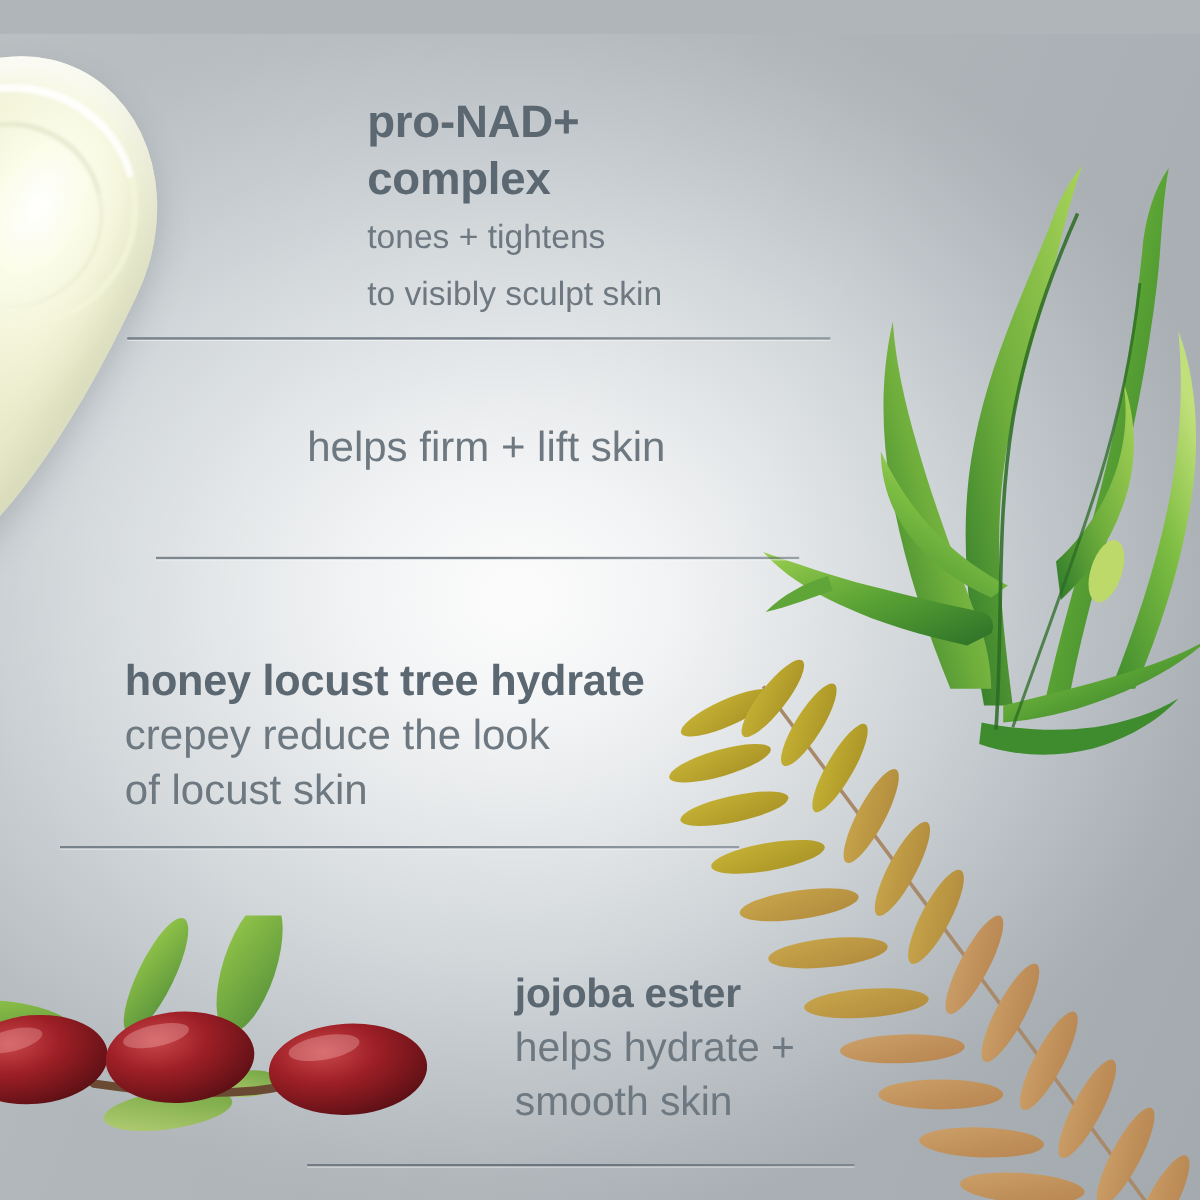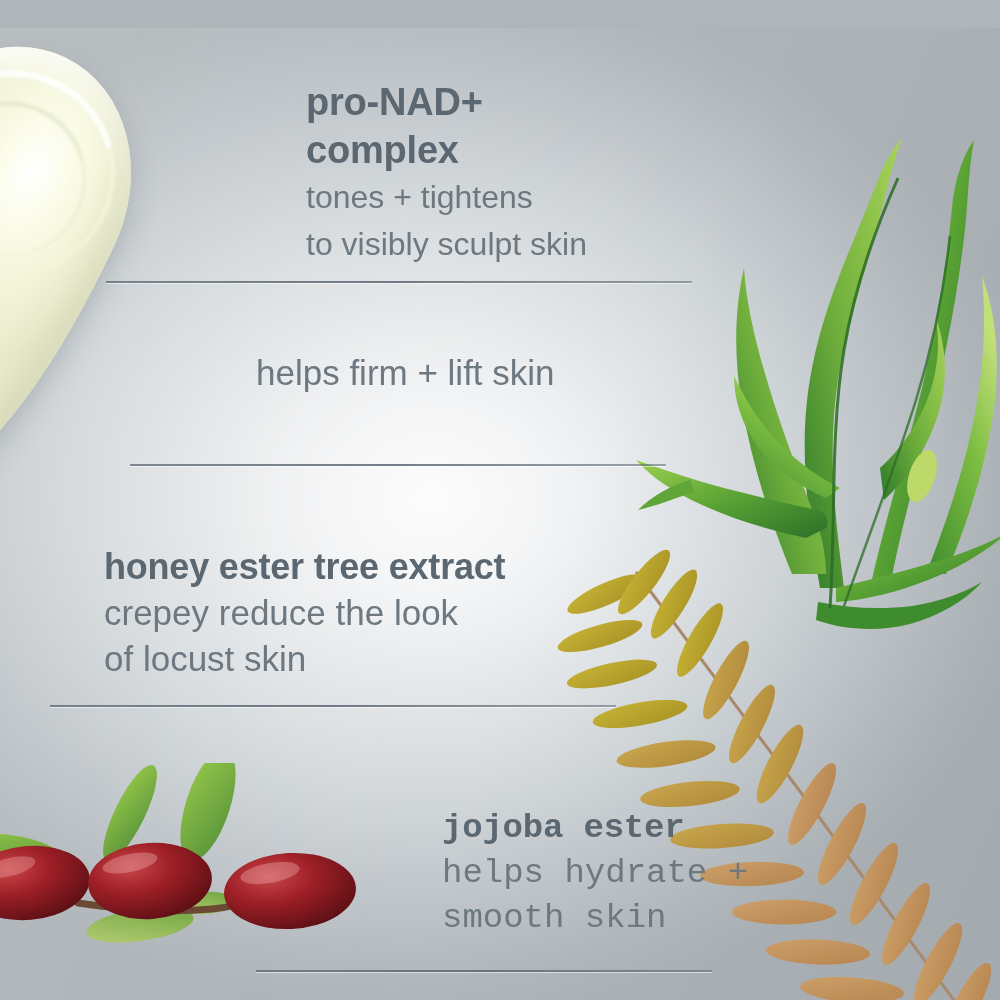--- a/index.html
+++ b/index.html
@@ -50,31 +50,31 @@
     letter-spacing: -0.2px;
     white-space: nowrap;
   }
   .subline {
     color: #6d7881;
     white-space: nowrap;
   }
 
   #block1 { left: 306px; top: 50px; }
   #block1 .headline { font-size: 38px; line-height: 48px; }
-  #block1 .subline  { font-size: 32px; line-height: 47px; }
+  #block1 .subline  { font-size: 28px; line-height: 47px; }
 
   #block2 { left: 256px; top: 322px; }
   #block2 .headline { font-size: 36px; line-height: 47px; }
   #block2 .subline  { font-size: 35px; line-height: 46px; }
 
   #block3 { left: 104px; top: 515px; }
   #block3 .headline { font-size: 36px; line-height: 47px; }
   #block3 .subline  { font-size: 35px; line-height: 46px; }
 
-  #block4 { left: 442px; top: 777px; font-family: Liberation Mono, monospace; }
+  #block4 { left: 429px; top: 777px; }
   #block4 .headline { font-size: 34px; line-height: 46px; }
   #block4 .subline  { font-size: 34px; line-height: 45px; }
 
   
   .divider {
     position: absolute;
     height: 2px;
     background: linear-gradient(to right,
       rgba(92,104,115,0.75) 0%,
       rgba(92,104,115,0.85) 50%,
@@ -311,21 +311,21 @@
     <div class="subline">to visibly sculpt skin</div>
   </div>
   <div class="divider" id="divider1"></div>
 
   <div class="block" id="block2">
     <div class="subline">helps firm + lift skin</div>
   </div>
   <div class="divider" id="divider2"></div>
 
   <div class="block" id="block3">
-    <div class="headline">honey ester tree extract</div>
+    <div class="headline">honey locust tree hydrate</div>
     <div class="subline">crepey reduce the look</div>
     <div class="subline">of locust skin</div>
   </div>
   <div class="divider" id="divider3"></div>
 
   <div class="block" id="block4">
     <div class="headline">jojoba ester</div>
     <div class="subline">helps hydrate +</div>
     <div class="subline">smooth skin</div>
   </div>

